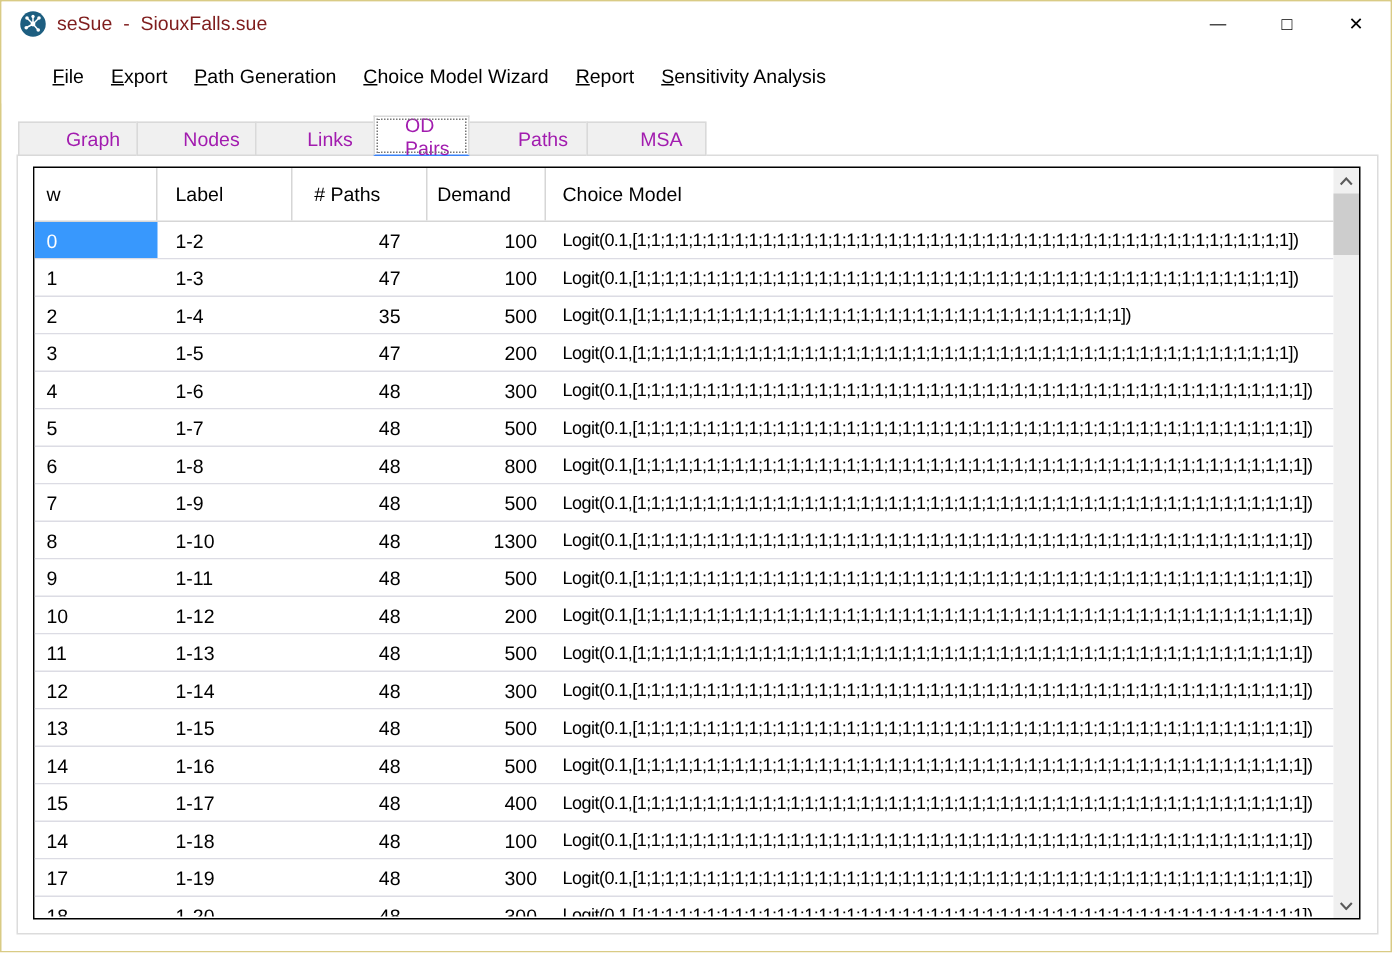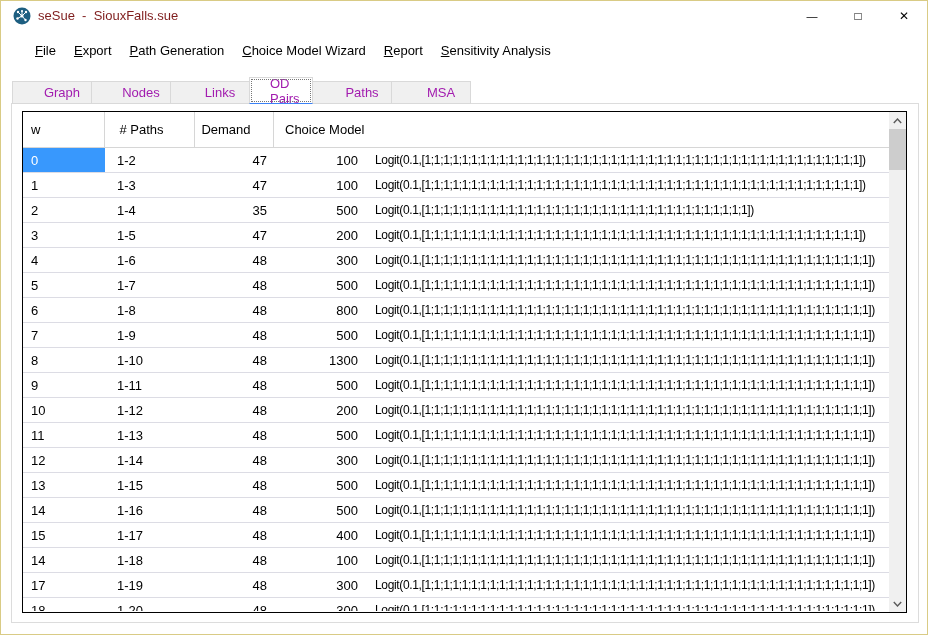--- a/index.html
+++ b/index.html
@@ -108,20 +108,21 @@
       <div class="tab active">OD Pairs</div>
       <div class="tab">Paths</div>
       <div class="tab">MSA</div>
     </div>
 
   <div class="panel"></div>
 
   <div class="grid">
     <div class="ghead">
       <div class="hcell col-w">w</div>
+      <div class="hcell col-label">Label</div>
       <div class="hcell col-paths"># Paths</div>
       <div class="hcell col-demand">Demand</div>
       <div class="hcell col-model">Choice Model</div>
     </div>
     <div class="gbody" id="gbody">
         <div class="grow">
           <div class="cell col-w sel">0</div>
           <div class="cell col-label">1-2</div>
           <div class="cell col-paths">47</div>
           <div class="cell col-demand">100</div>

